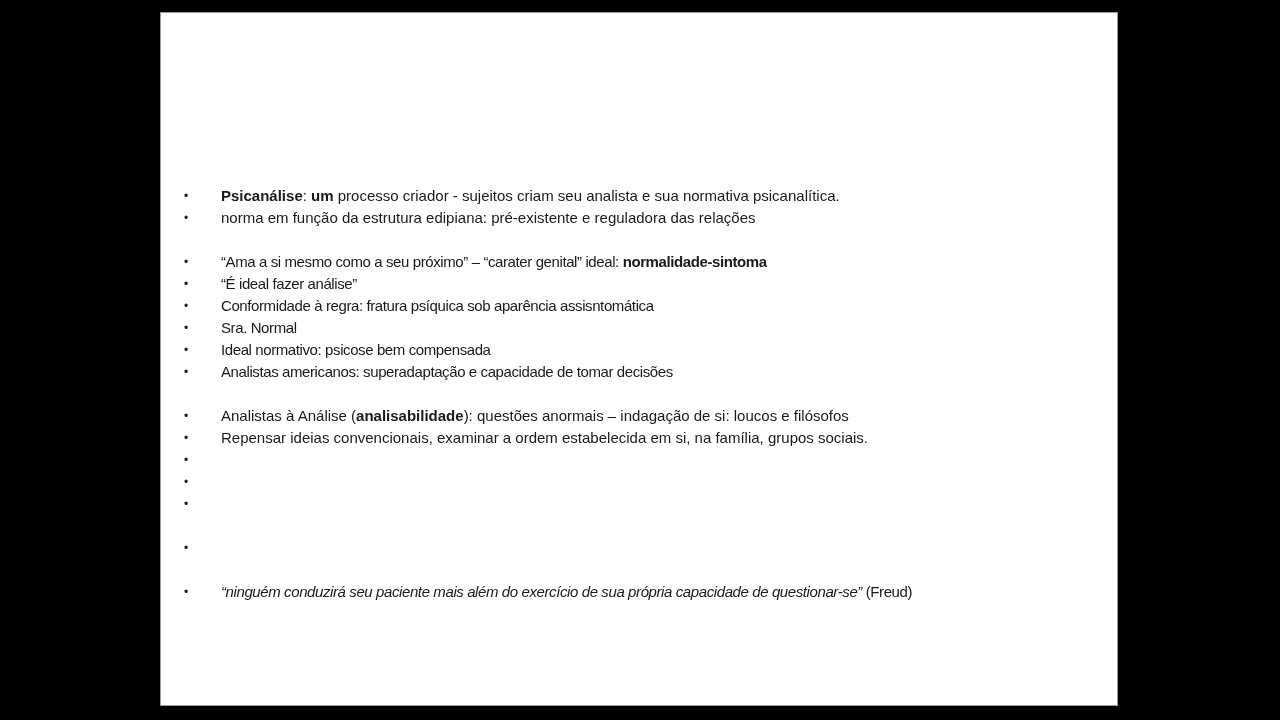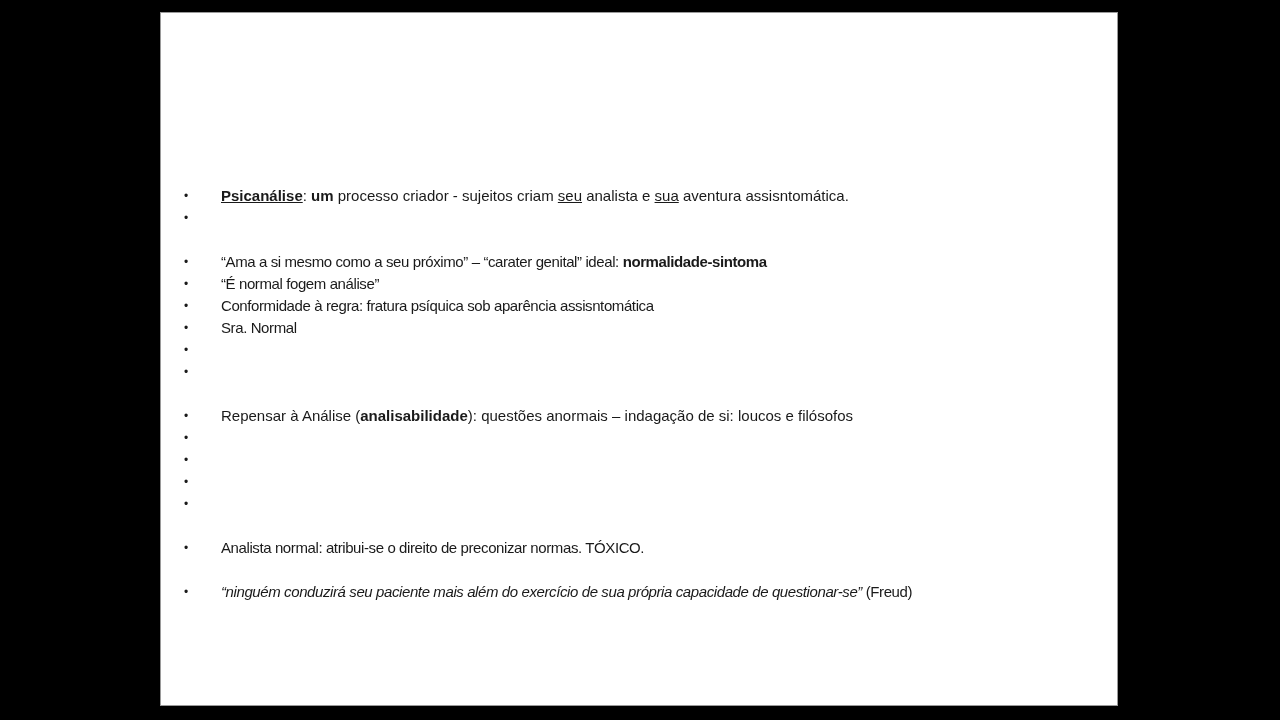--- a/index.html
+++ b/index.html
@@ -47,90 +47,93 @@
       left: 0;
       top: 0;
       width: 10px;
       text-align: center;
       font-size: 12px;
     }
     .narrow {
       letter-spacing: -0.4px;
     }
     .b { font-weight: bold; }
-    .u { text-decoration: underline; }
+    .u { }
     .i { font-style: italic; }
   </style>
 </head>
 <body>
 
 <div class="slide">
   <ul class="bullets">
 
     <li>
       <span class="dot">•</span>
-      <span class="b u">Psicanálise</span><span>: </span><span class="b">um</span><span> processo criador -  sujeitos criam </span><span class="u">seu</span><span> analista e </span><span class="u">sua</span><span> aventura assisntomática.</span>
+      <span class="b u">Psicanálise</span><span>: </span><span class="b">um</span><span> processo criador -  sujeitos criam </span><span class="u">seu</span><span> analista e </span><span class="u">sua</span><span> normativa psicanalítica.</span>
     </li>
 
     <li>
       <span class="dot">•</span>
+      <span>norma em função da estrutura edipiana: pré-existente e reguladora das relações</span>
     </li>
 
     <li class="gap narrow">
       <span class="dot">•</span>
       <span>“Ama a si mesmo como a seu próximo” – “carater genital” ideal: </span><span class="b">normalidade-sintoma</span>
     </li>
 
     <li class="narrow">
       <span class="dot">•</span>
-      <span>“É normal fogem análise”</span>
+      <span>“É ideal fazer análise”</span>
     </li>
 
     <li class="narrow">
       <span class="dot">•</span>
       <span>Conformidade à regra: fratura psíquica sob aparência assisntomática</span>
     </li>
 
     <li class="narrow">
       <span class="dot">•</span>
       <span>Sra. Normal</span>
     </li>
 
     <li class="narrow">
       <span class="dot">•</span>
+      <span>Ideal normativo: psicose bem compensada</span>
     </li>
 
     <li class="narrow">
       <span class="dot">•</span>
+      <span>Analistas americanos: superadaptação e capacidade de tomar decisões</span>
     </li>
 
     <li class="gap">
       <span class="dot">•</span>
-      <span>Repensar à Análise (</span><span class="b">analisabilidade</span><span>):  questões anormais – indagação de si: loucos e filósofos</span>
+      <span>Analistas à Análise (</span><span class="b">analisabilidade</span><span>):  questões anormais – indagação de si: loucos e filósofos</span>
     </li>
 
     <li>
       <span class="dot">•</span>
+      <span>Repensar ideias convencionais, examinar a ordem estabelecida em si, na família, grupos sociais.</span>
     </li>
 
     <li>
       <span class="dot">•</span>
     </li>
 
     <li>
       <span class="dot">•</span>
     </li>
 
     <li>
       <span class="dot">•</span>
     </li>
 
     <li class="gap narrow">
       <span class="dot">•</span>
-      <span>Analista normal: atribui-se o direito de preconizar normas. TÓXICO.</span>
     </li>
 
     <li class="gap narrow">
       <span class="dot">•</span>
       <span class="i">“ninguém conduzirá seu paciente mais além do exercício de sua própria capacidade de questionar-se”</span><span> (Freud)</span>
     </li>
 
   </ul>
 </div>
 

